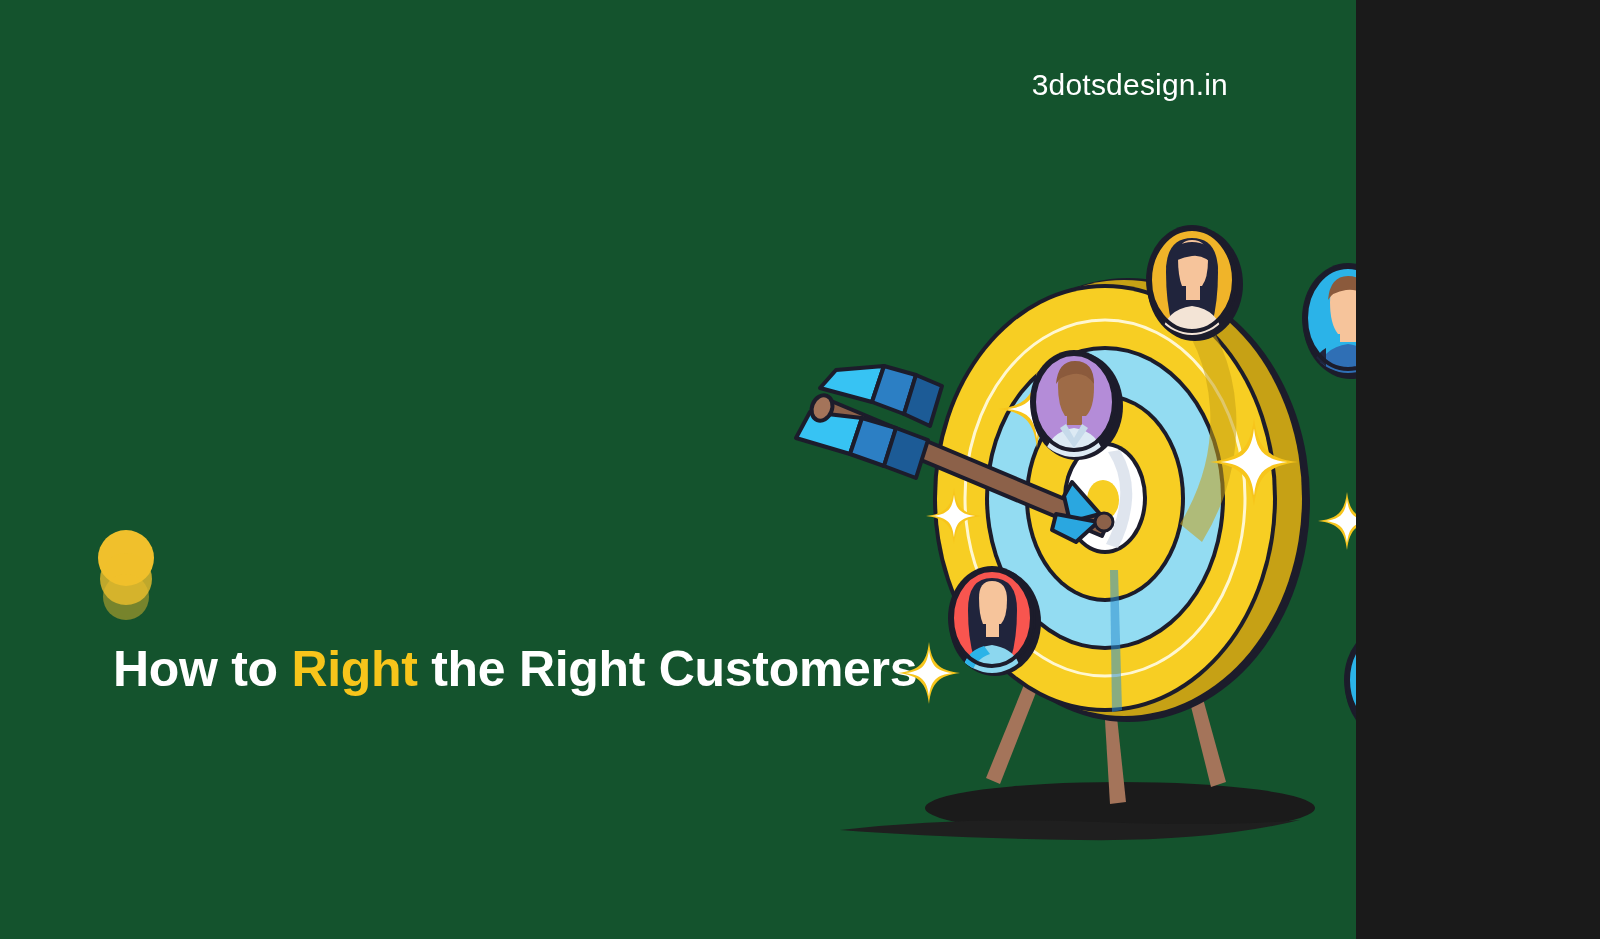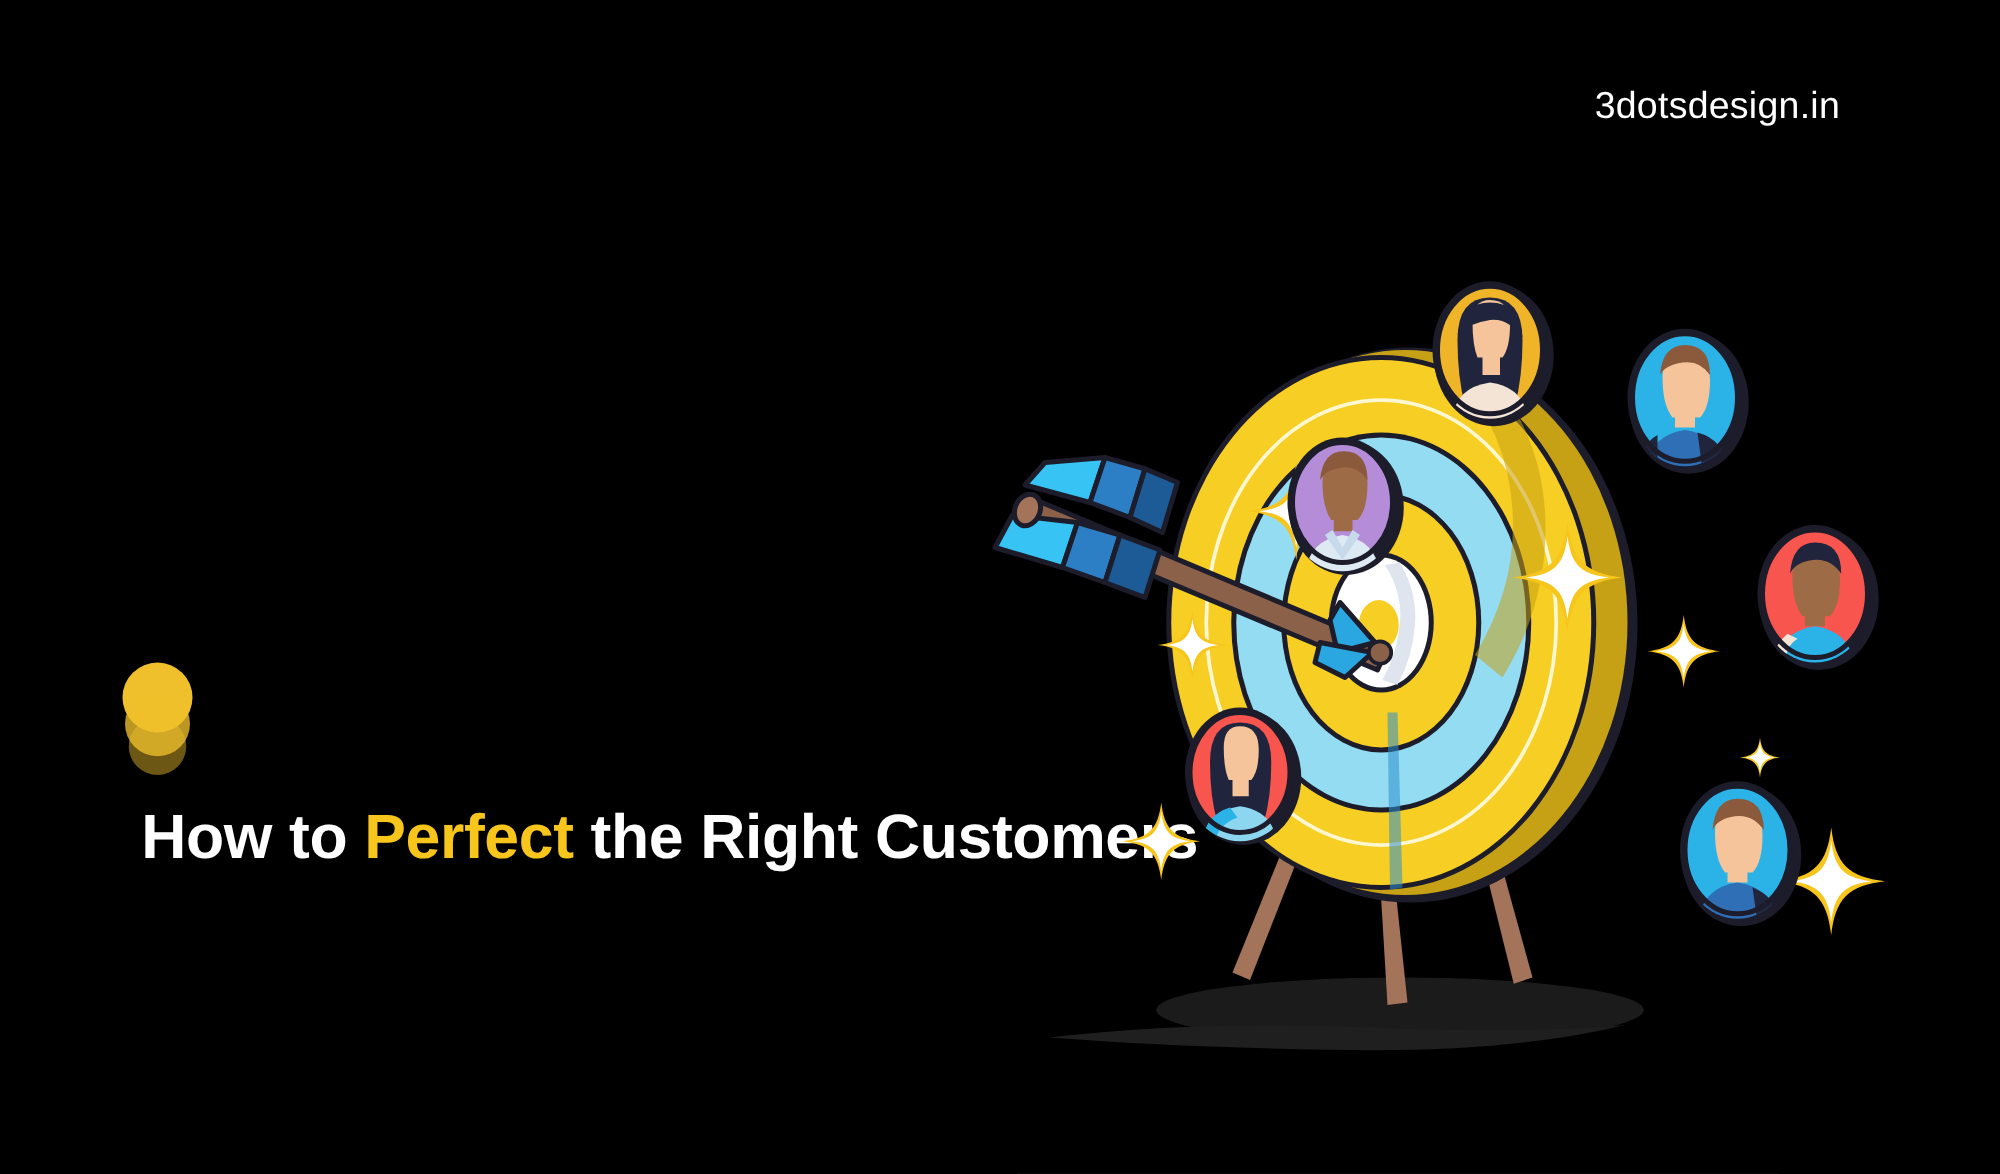--- a/index.html
+++ b/index.html
@@ -2,23 +2,23 @@
 <html><head>
 <meta charset="utf-8">
 <style>
   html, body {
     margin: 0;
     padding: 0;
     background: #1a1a1a;
   }
   #stage {
     position: relative;
-    width: 1600px;
+    width: 1356px;
     height: 939px;
-    background: #000000;
+    background: #14532d;
     overflow: hidden;
     font-family: "Liberation Sans", sans-serif;
   }
 
   
   #watermark {
     position: absolute;
     right: 128px;
     top: 68px;
     color: #ffffff;
@@ -81,21 +81,21 @@
 
   <div id="watermark">3dotsdesign.in</div>
 
   <div id="dot-stack">
     <div class="dot dot-1"></div>
     <div class="dot dot-2"></div>
     <div class="dot dot-3"></div>
   </div>
 
   <div id="headline">
-    <div class="hl-line"><span>How to </span><span class="hl-accent">Perfect</span><span> the Right Customers</span></div>
+    <div class="hl-line"><span>How to </span><span class="hl-accent">Right</span><span> the Right Customers</span></div>
   </div>
 
   <div id="illustration">
     <svg viewBox="0 0 760 700" xmlns="http://www.w3.org/2000/svg">
       <defs>
 
         <symbol id="sparkle" viewBox="-50 -50 100 100">
           <path d="M0,-50 C4,-16 16,-4 50,0 C16,4 4,16 0,50 C-4,16 -16,4 -50,0 C-16,-4 -4,-16 0,-50Z" fill="#F7C51B"></path>
           <path d="M0,-38 C3,-12 12,-3 38,0 C12,3 3,12 0,38 C-3,12 -12,3 -38,0 C-12,-3 -3,-12 0,-38Z" fill="#FFFFFF"></path>
         </symbol>

